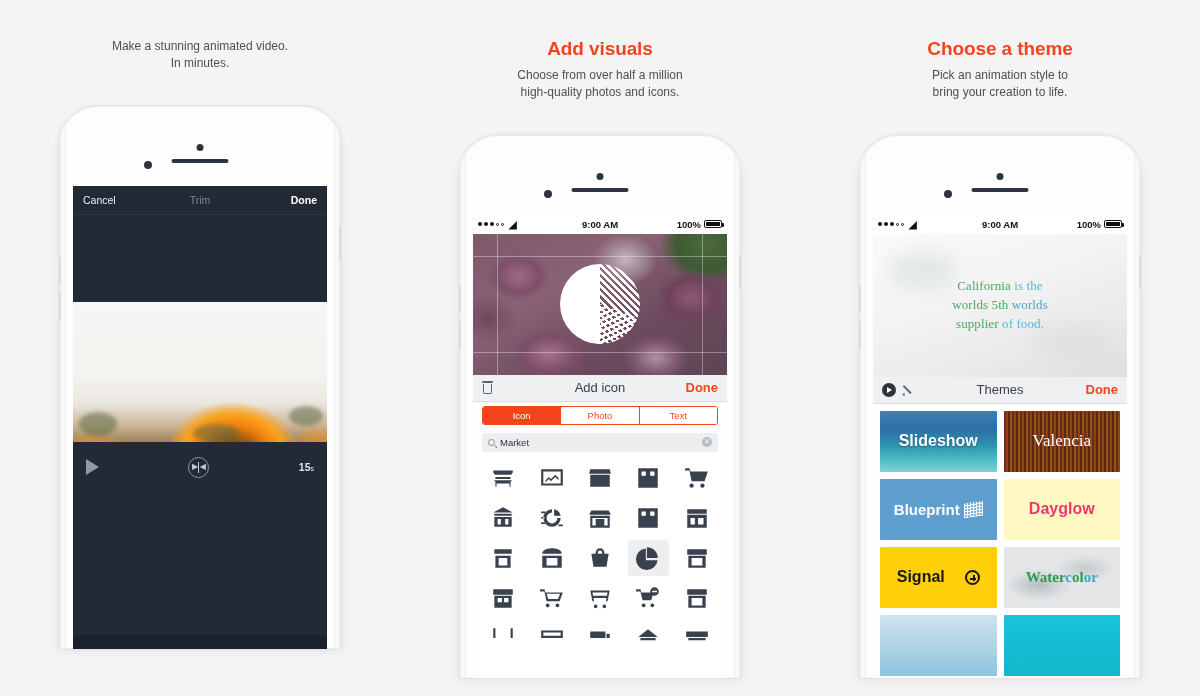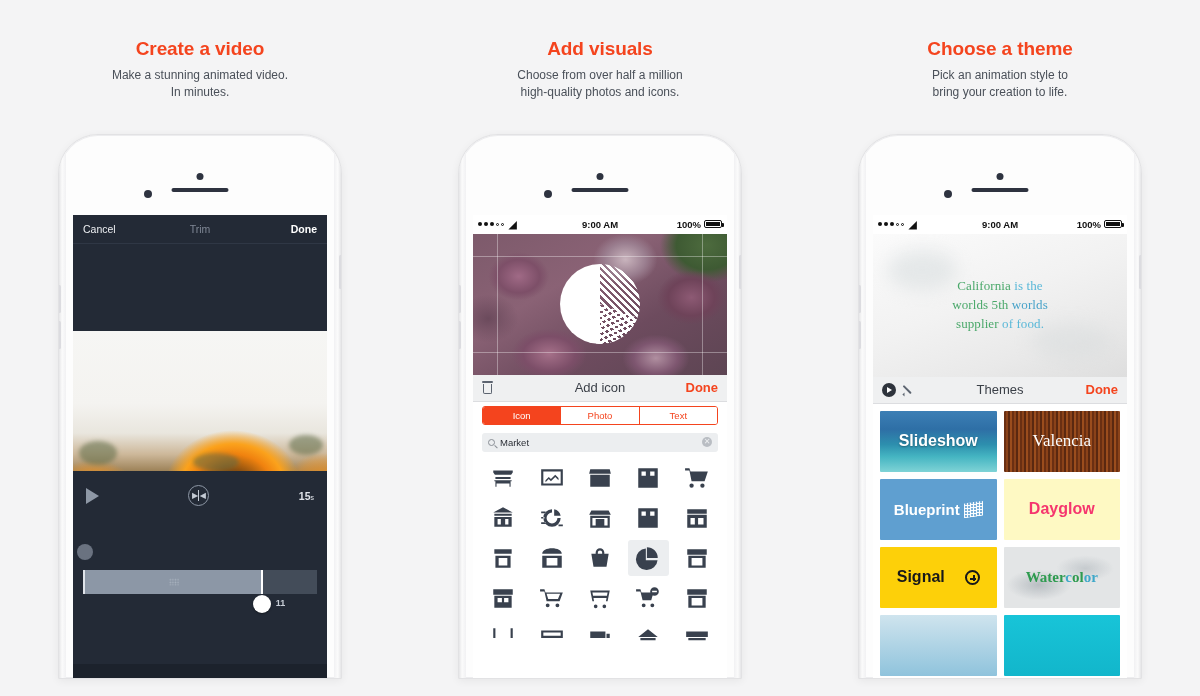--- a/index.html
+++ b/index.html
@@ -293,21 +293,20 @@
     transform: rotate(45deg);
   }
 </style>
 </head>
 <body>
 
 <div class="cols">
 
   <div class="col">
     <div class="head">
-      <h2>Create a video</h2>
       <p>Make a stunning animated video.</p>
       <p>In minutes.</p>
     </div>
 
     <div class="phone-wrap">
       <div class="phone">
         <div class="btn-vol" style="top:150px;height:28px;"></div>
         <div class="btn-vol" style="top:186px;height:28px;"></div>
         <div class="btn-pw" style="top:120px;height:34px;"></div>
         <div class="cam"></div>
@@ -334,29 +333,20 @@
               <div class="ctl-spacer"></div>
               <div class="trim-circle">
                 <span class="ar" style="left:2.5px;">▶</span>
                 <span class="bar"></span>
                 <span class="ar" style="right:2.5px;">◀</span>
               </div>
               <div class="ctl-spacer"></div>
               <div class="dur"><span>15</span><small>s</small></div>
             </div>
 
-            <div class="timeline">
-              <div class="tl-track"></div>
-              <div class="tl-sel"></div>
-              <div class="tl-handle-l"></div>
-              <div class="tl-knob-l"></div>
-              <div class="tl-handle-r"></div>
-              <div class="tl-knob-r"></div>
-              <div class="tl-num">11</div>
-            </div>
             <div class="p1-bottombar"></div>
           </div>
         </div>
       </div>
     </div>
   </div>
 
   <div class="col">
     <div class="head">
       <h2>Add visuals</h2>

